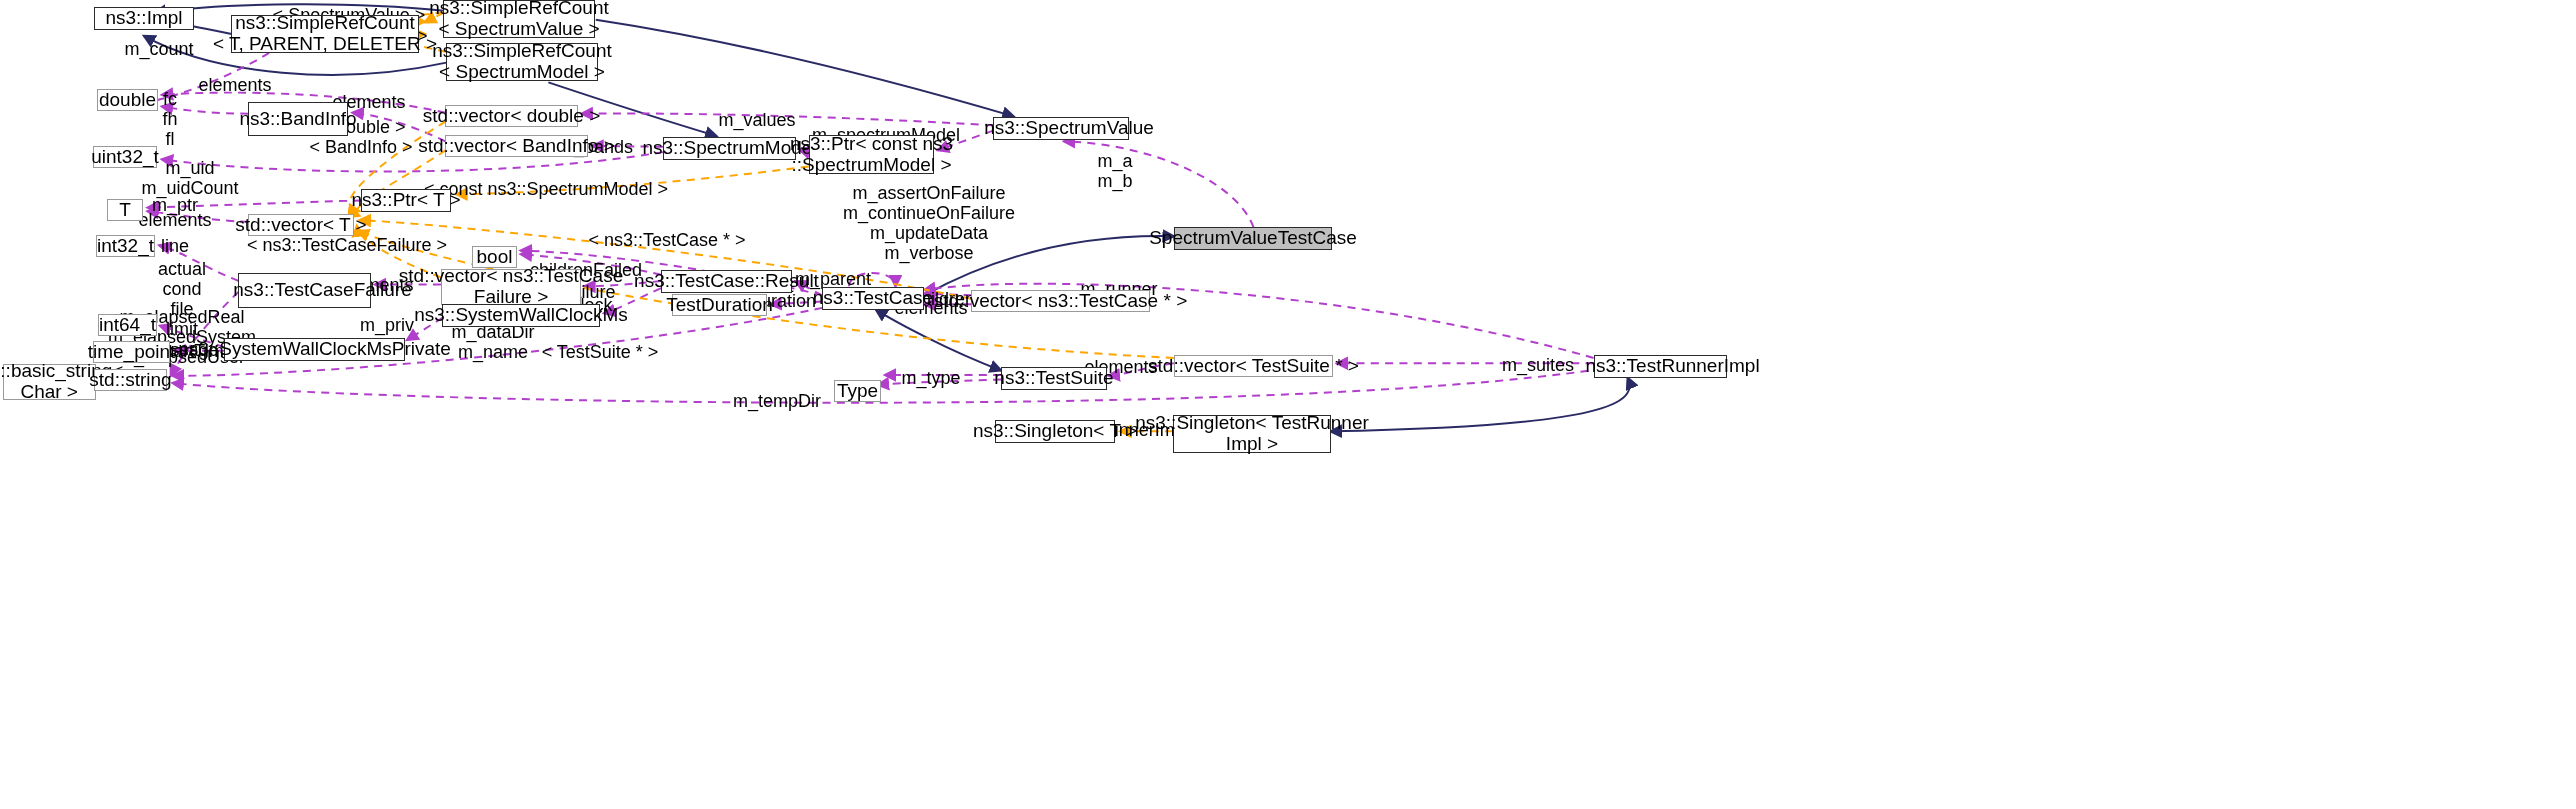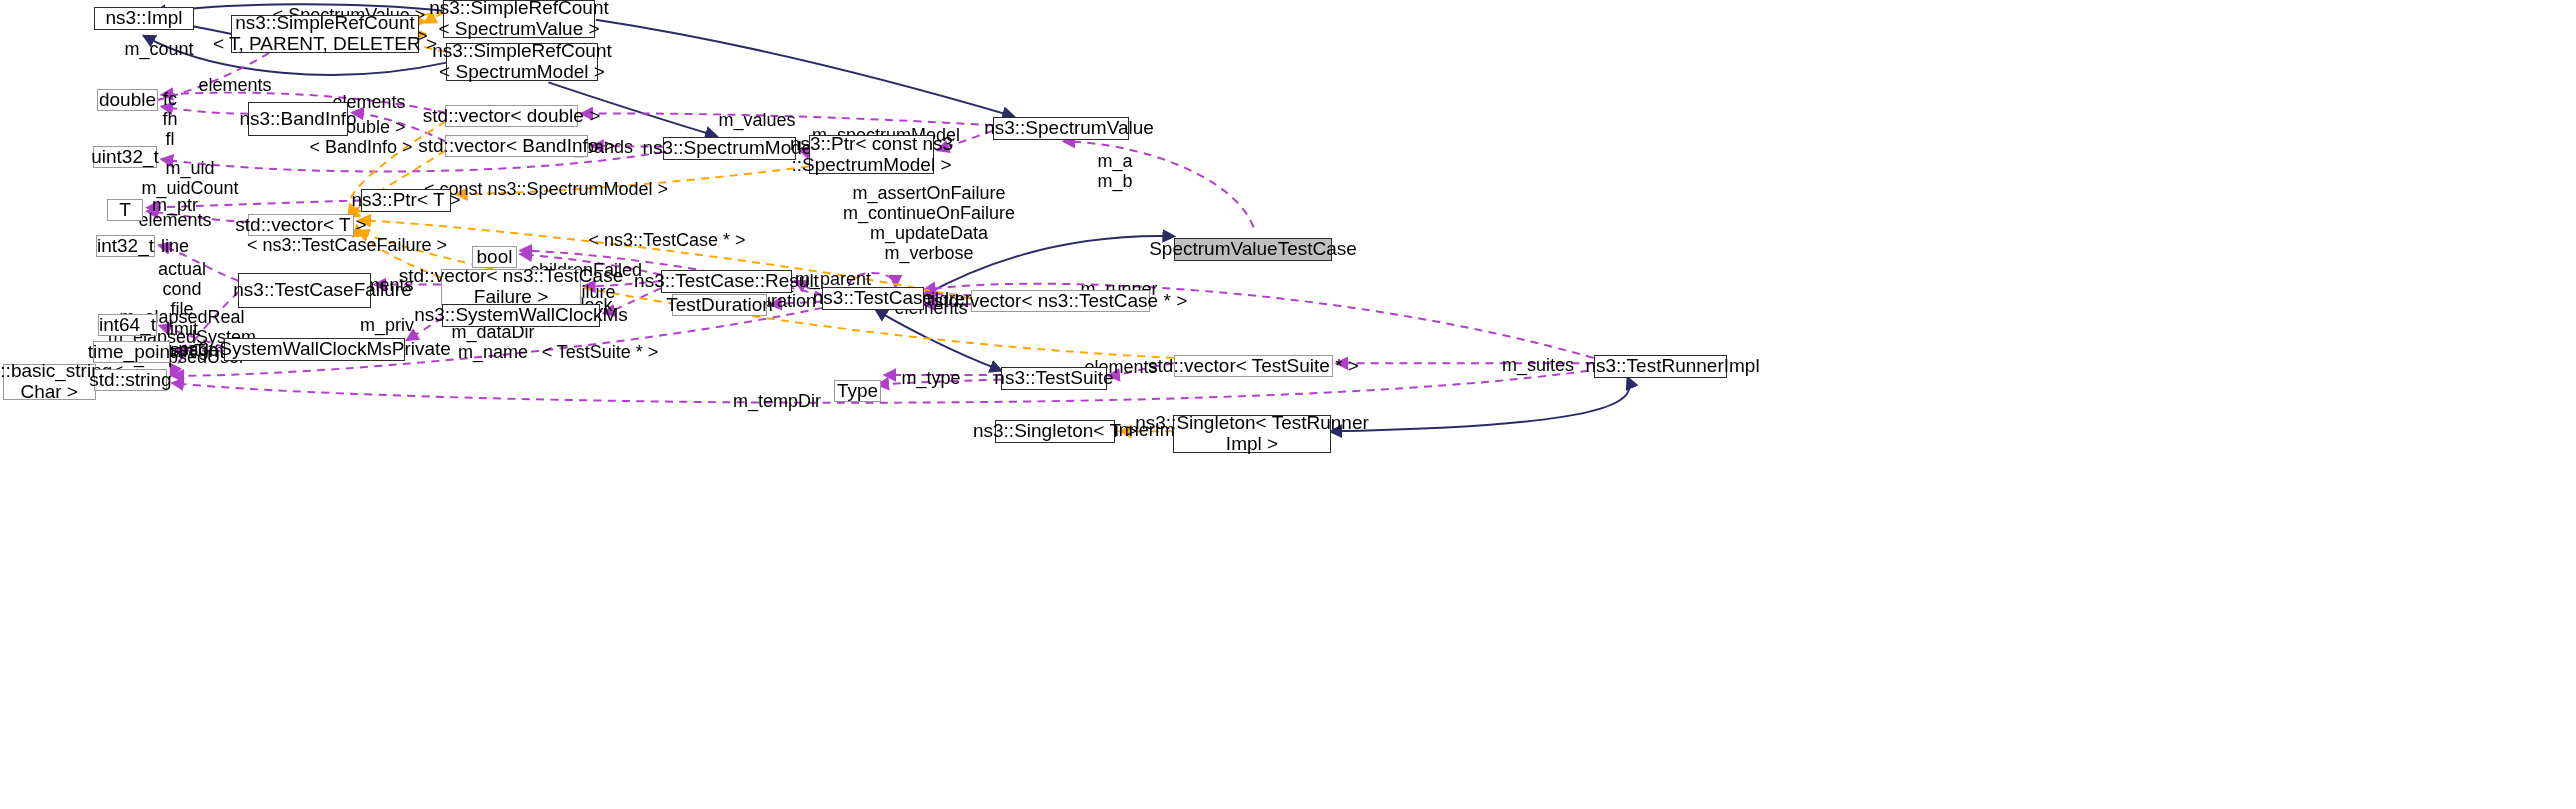--- a/index.html
+++ b/index.html
@@ -41,21 +41,20 @@
     border: 1.8px solid #2b2b2b;
   }
   
   .node.plain {
     border: 0.9px solid #9a9a9a;
   }
   
   .node.current {
     border: 1.8px solid #2b2b2b;
     background: #bfbfbf;
-    margin-top: 11px;
   }
   .edge-label {
     position: absolute;
     font-size: 18px;
     line-height: 1.12;
     color: #000000;
     white-space: pre;
     text-align: center;
     z-index: 4;
     background: transparent;

